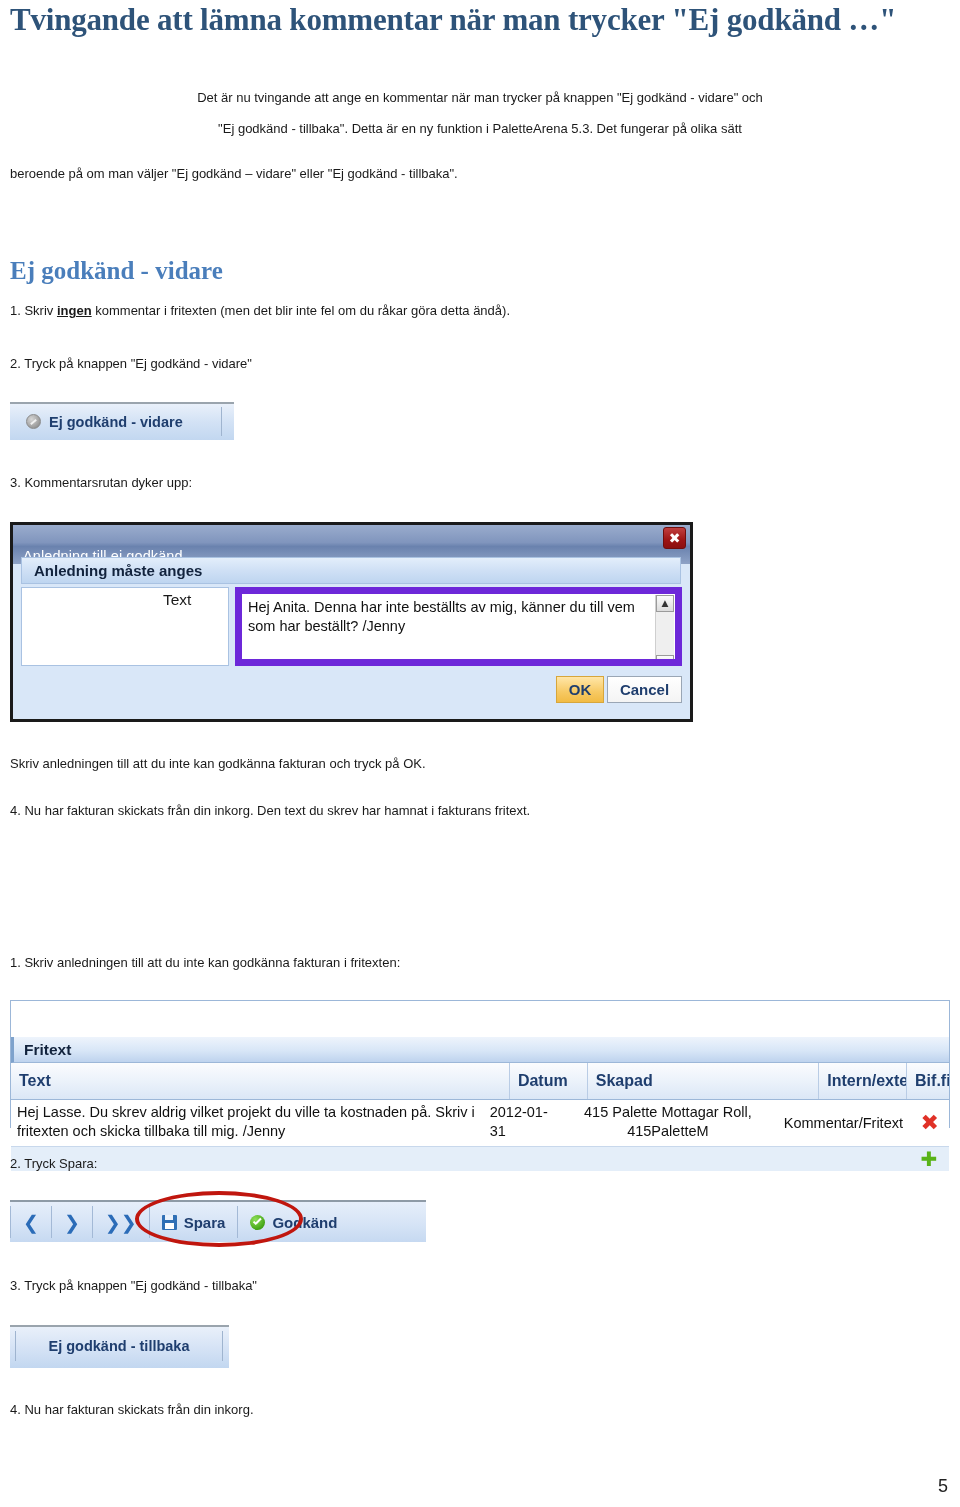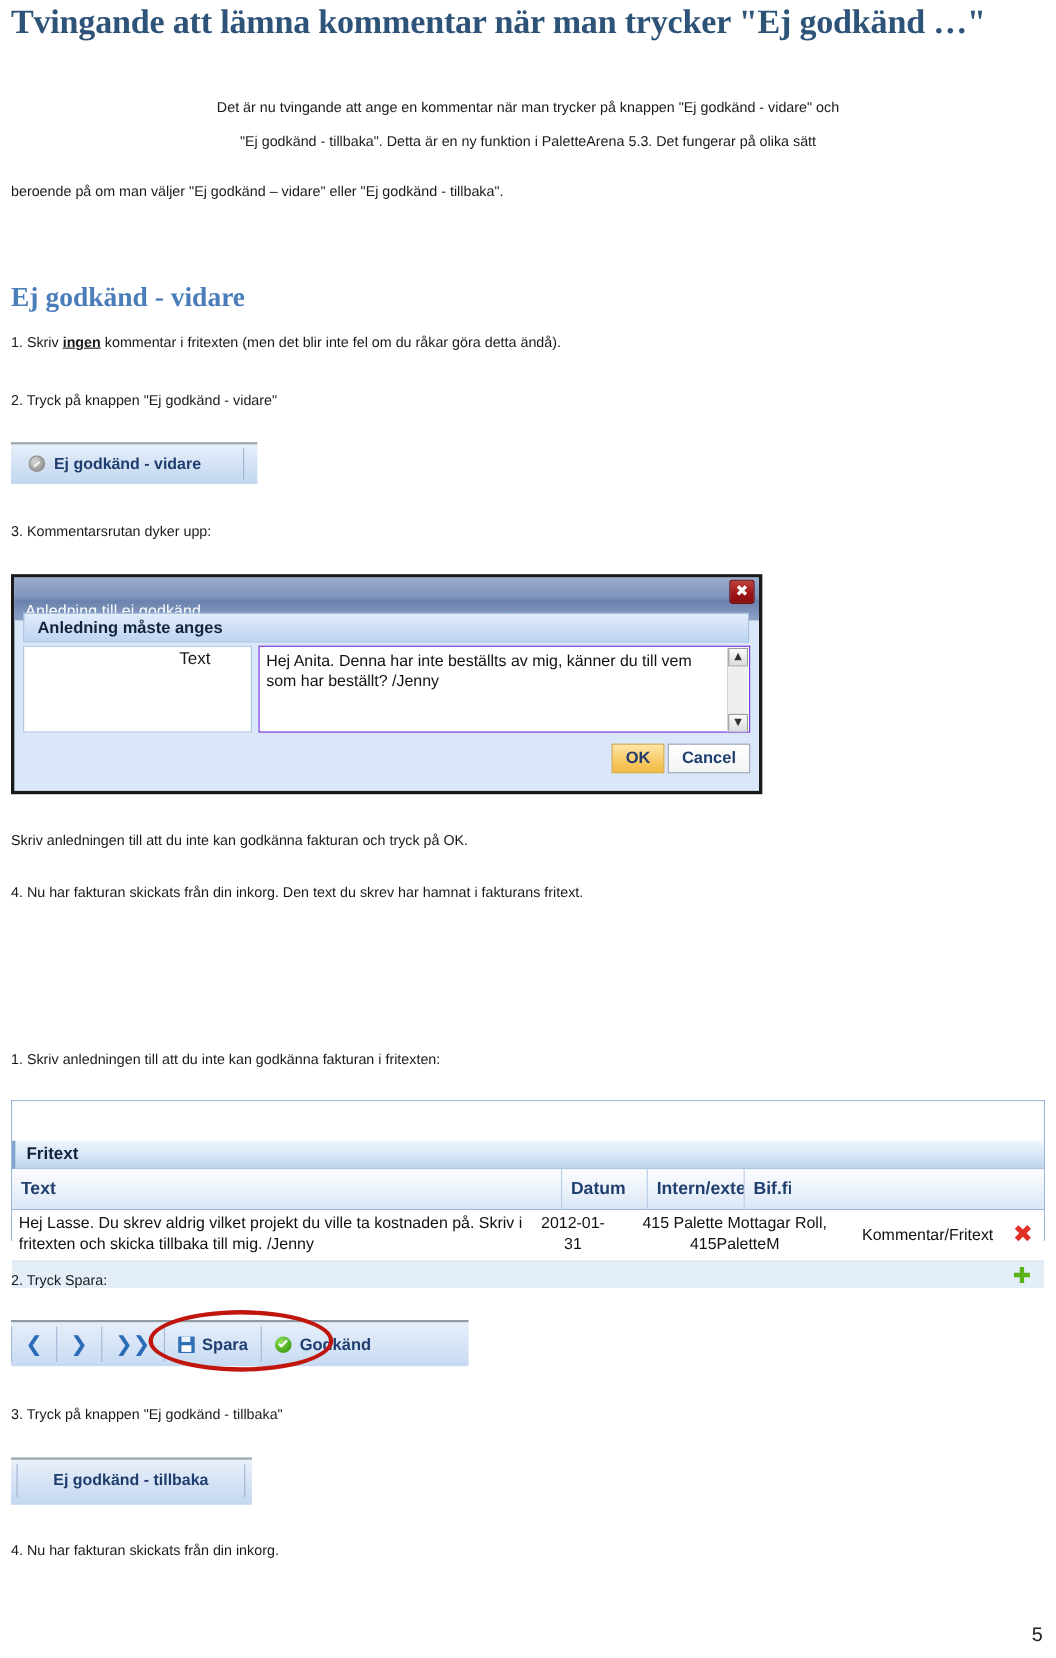--- a/index.html
+++ b/index.html
@@ -175,21 +175,21 @@
     box-sizing: border-box;
   }
   .dlg-text-label {
     position: absolute; left: 150px; top: 66px;
     font-size: 15.5px; color: #1a1a1a;
   }
   .dlg-textarea {
     position: absolute; left: 222px; top: 62px;
     width: 447px; height: 79px;
     background: #ffffff;
-    border: 1px solid #6d28d9;
+    border: 7px solid #6d28d9;
     box-sizing: border-box;
     padding: 4px 26px 4px 6px;
     font-size: 14.5px;
     line-height: 19px;
     color: #111;
     overflow: hidden;
   }
   .dlg-scrollbar {
     position: absolute; right: 1px; top: 1px;
     width: 18px; height: 77px;
@@ -277,21 +277,21 @@
     padding: 3px 6px;
     box-sizing: border-box;
     overflow: hidden;
   }
   .ft-empty {
     display: flex;
     height: 24px;
     background: #e4eef9;
   }
   .c-text   { width: 500px; }
-  .c-datum  { width: 78px;  justify-content: flex-end; text-align: center; }
+  .c-datum  { width: 78px;  justify-content: flex-end; text-align: left; }
   .c-skapad { width: 232px; justify-content: center; text-align: center; }
   .c-intern { width: 88px;  }
   .c-bif    { width: 30px;  }
   .ft-row .c-text { align-items: flex-start; }
   .ft-row .c-datum { align-items: flex-start; }
   .ft-row .c-skapad { align-items: flex-start; }
   .ico-x {
     color: #e03127; font-weight: bold; font-size: 22px; line-height: 1;
     font-family: "DejaVu Sans", sans-serif;
   }
@@ -433,20 +433,21 @@
 
   <div class="body-text" style="left:10px; top:947px;">1. Skriv anledningen till att du inte kan godkänna fakturan i fritexten:</div>
 
   <div class="fritext">
     <div class="ft-titlebar">
       <span class="t">Fritext</span>
     </div>
     <div class="ft-header">
       <div class="cell c-text">Text</div>
       <div class="cell c-datum" style="justify-content:flex-start;">Datum</div>
+      <div class="cell c-skapad" style="justify-content:flex-start;">Skapad</div>
       <div class="cell c-intern">Intern/extern</div>
       <div class="cell c-bif" style="border-right:none;width:42px;">Bif.fil</div>
     </div>
     <div class="ft-row">
       <div class="cell c-text">Hej Lasse. Du skrev aldrig vilket projekt du ville ta kostnaden på. Skriv i fritexten och skicka tillbaka till mig. /Jenny</div>
       <div class="cell c-datum">2012-01-31</div>
       <div class="cell c-skapad">415 Palette Mottagar Roll, 415PaletteM</div>
       <div class="cell c-intern" style="width:140px;align-items:center;">Kommentar/Fritext</div>
       <div class="cell" style="width:40px;align-items:center;justify-content:center;">
         <span class="ico-x">✖</span>

